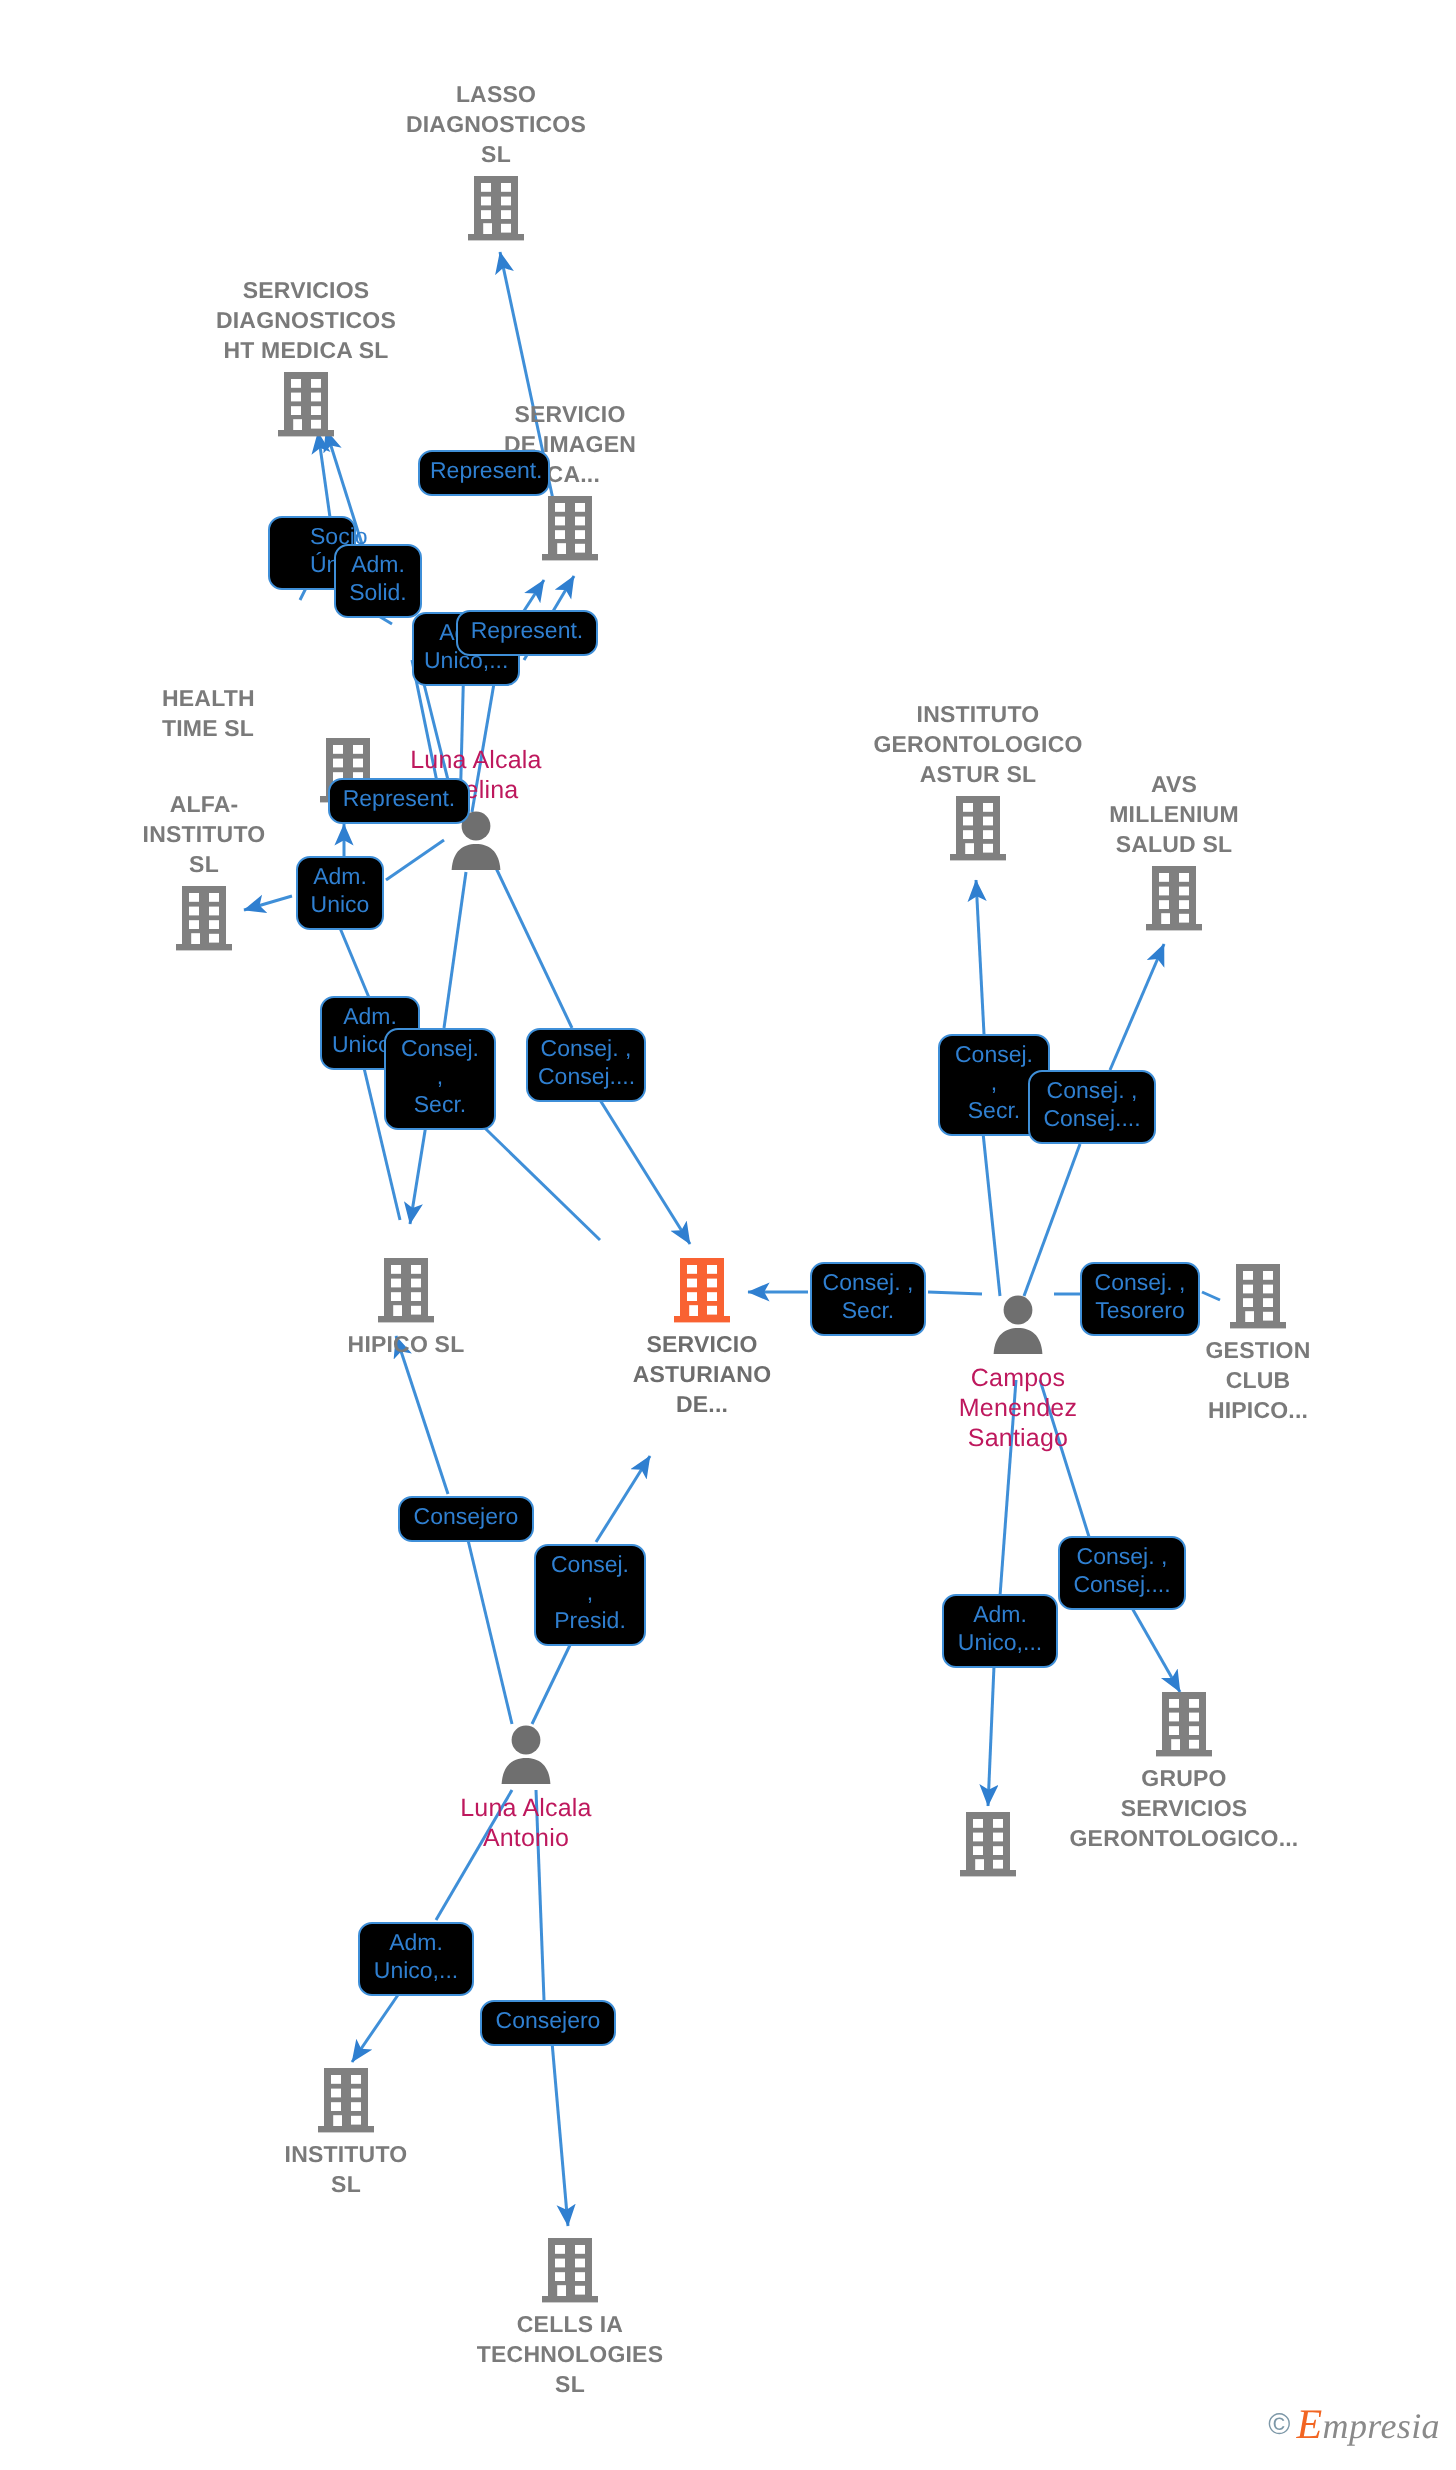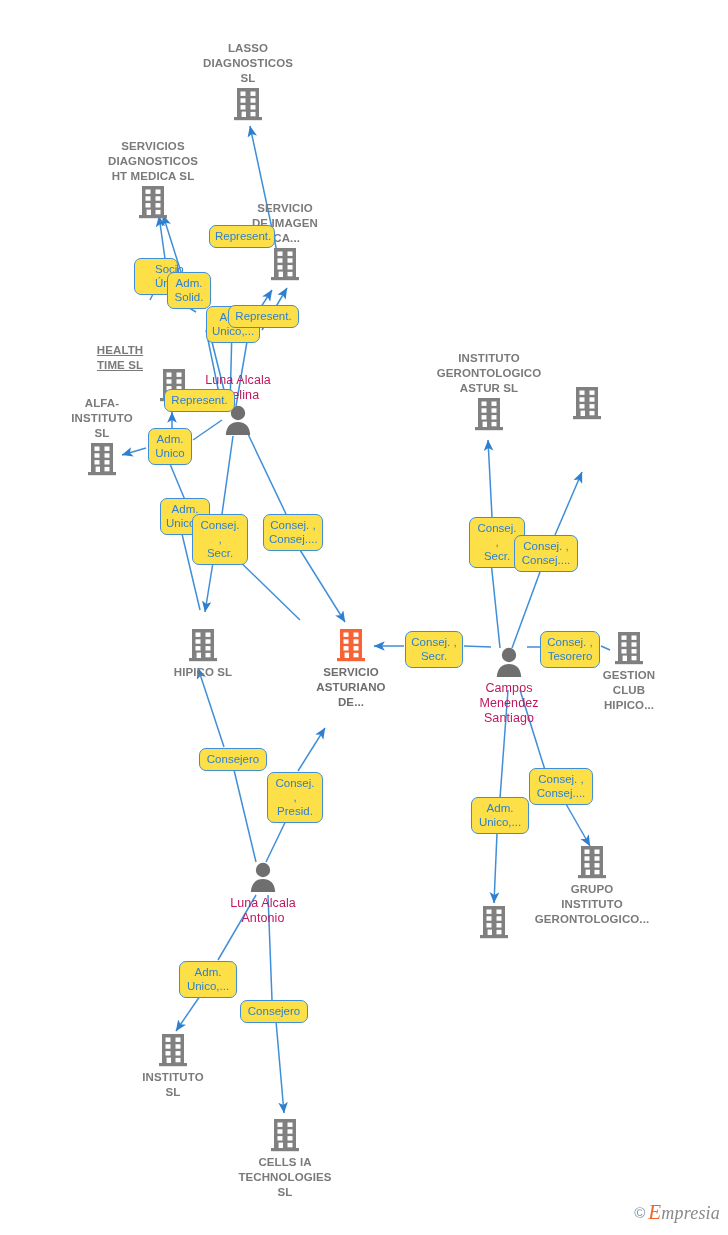--- a/index.html
+++ b/index.html
@@ -40,21 +40,21 @@
     font-weight:normal;
     font-size:12.5px;
     color:#be185d;
   }
   .node.above .label{margin-top:0;margin-bottom:1px;}
   .node.focus .label{color:#6d6d6d;}
   
   .tag{
     position:absolute;
     box-sizing:border-box;
-    background:#fde047;
+    background:#000000;
     border:1.3px solid #3f8fd8;
     border-radius:7px;
     color:#2f7fd0;
     font-size:11.5px;
     line-height:14px;
     text-align:center;
     padding:3px 5px 4px 5px;
     white-space:pre-line;
     z-index:20;
   }
@@ -219,21 +219,21 @@
               <rect x="7.5" y="4.5" width="5" height="4.4"></rect>
               <rect x="17.5" y="4.5" width="5" height="4.4"></rect>
               <rect x="7.5" y="11.3" width="5" height="4.4"></rect>
               <rect x="17.5" y="11.3" width="5" height="4.4"></rect>
               <rect x="7.5" y="18.1" width="5" height="4.4"></rect>
               <rect x="17.5" y="18.1" width="5" height="4.4"></rect>
               <rect x="8.6" y="24.6" width="4.4" height="5.4"></rect>
               <rect x="17.5" y="24.9" width="5" height="4.4"></rect>
             </g>
           </svg></span>
-        <span class="label" style="position: absolute; left: -78px; top: -26px; width: 78px; text-align: center; text-decoration: underline;">HEALTH
+        <span class="label" style="position: absolute; left: -78px; top: -26px; width: 78px; text-align: left;">HEALTH
 TIME SL</span>
       </div>
       <div class="node company above" style="left: 102px; top: 396px;">
         <span class="label">ALFA-
 INSTITUTO
 SL</span>
         <span class="icon"><svg width="30" height="34" viewBox="0 0 30 34">
             <rect x="4" y="1" width="22" height="29" fill="#808080"></rect>
             <rect x="1" y="30" width="28" height="3.2" fill="#808080"></rect>
             <g fill="#ffffff">
@@ -305,20 +305,23 @@
               <rect x="7.5" y="11.3" width="5" height="4.4"></rect>
               <rect x="17.5" y="11.3" width="5" height="4.4"></rect>
               <rect x="7.5" y="18.1" width="5" height="4.4"></rect>
               <rect x="17.5" y="18.1" width="5" height="4.4"></rect>
               <rect x="8.6" y="24.6" width="4.4" height="5.4"></rect>
               <rect x="17.5" y="24.9" width="5" height="4.4"></rect>
             </g>
           </svg></span>
       </div>
       <div class="node company above" style="left: 587px; top: 386px;">
+        <span class="label">AVS
+MILLENIUM
+SALUD  SL</span>
         <span class="icon"><svg width="30" height="34" viewBox="0 0 30 34">
             <rect x="4" y="1" width="22" height="29" fill="#808080"></rect>
             <rect x="1" y="30" width="28" height="3.2" fill="#808080"></rect>
             <g fill="#ffffff">
               <rect x="7.5" y="4.5" width="5" height="4.4"></rect>
               <rect x="17.5" y="4.5" width="5" height="4.4"></rect>
               <rect x="7.5" y="11.3" width="5" height="4.4"></rect>
               <rect x="17.5" y="11.3" width="5" height="4.4"></rect>
               <rect x="7.5" y="18.1" width="5" height="4.4"></rect>
               <rect x="17.5" y="18.1" width="5" height="4.4"></rect>
@@ -364,21 +367,21 @@
               <rect x="17.5" y="4.5" width="5" height="4.4"></rect>
               <rect x="7.5" y="11.3" width="5" height="4.4"></rect>
               <rect x="17.5" y="11.3" width="5" height="4.4"></rect>
               <rect x="7.5" y="18.1" width="5" height="4.4"></rect>
               <rect x="17.5" y="18.1" width="5" height="4.4"></rect>
               <rect x="8.6" y="24.6" width="4.4" height="5.4"></rect>
               <rect x="17.5" y="24.9" width="5" height="4.4"></rect>
             </g>
           </svg></span>
         <span class="label">GRUPO
-INSTITUTO
+SERVICIOS
 GERONTOLOGICO...</span>
       </div>
       <div class="node company" style="left: 494px; top: 905px;">
         <span class="icon"><svg width="30" height="34" viewBox="0 0 30 34">
             <rect x="4" y="1" width="22" height="29" fill="#808080"></rect>
             <rect x="1" y="30" width="28" height="3.2" fill="#808080"></rect>
             <g fill="#ffffff">
               <rect x="7.5" y="4.5" width="5" height="4.4"></rect>
               <rect x="17.5" y="4.5" width="5" height="4.4"></rect>
               <rect x="7.5" y="11.3" width="5" height="4.4"></rect>

